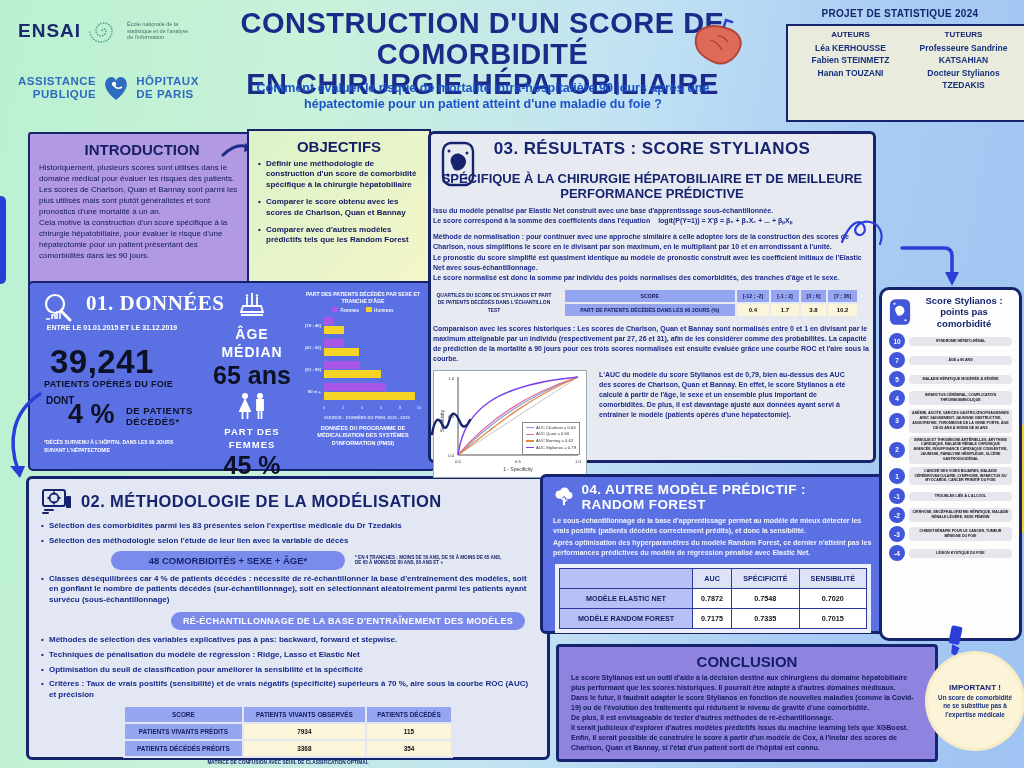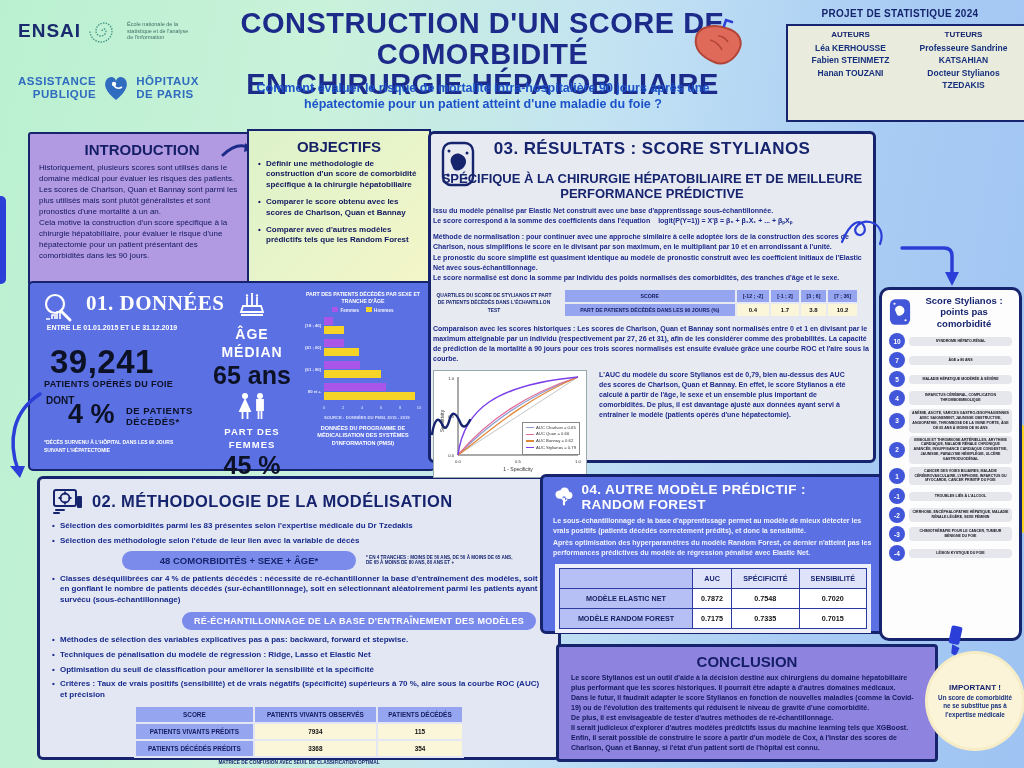--- a/index.html
+++ b/index.html
@@ -266,21 +266,21 @@
       <div class="don-src" style="margin:2px 0 0 26px;">SOURCE : DONNÉES DU PMSI, 2015 - 2019</div>
       <div class="don-src2" style="margin-top:5px;">DONNÉES DU PROGRAMME DE MÉDICALISATION DES SYSTÈMES D'INFORMATION (PMSI)</div>
     </div>
   </div>
 
   <svg class="abs" style="left:6px;top:390px;" width="46" height="98" viewBox="0 0 46 98">
     <path d="M34 4 C6 22 2 52 12 80" fill="none" stroke="#2b3fd8" stroke-width="3.5" stroke-linecap="round"></path>
     <path d="M4 76 L14 88 L19 76 Z" fill="#2b3fd8"></path>
   </svg>
 
-  <div class="abs meth box" style="left:37px;top:476px;width:524px;height:284px;">
+  <div class="abs meth box" style="left:26px;top:476px;width:524px;height:284px;">
     <div style="display:flex;align-items:center;gap:8px;">
       <svg width="32" height="30" viewBox="0 0 32 30">
         <rect x="2" y="4" width="22" height="16" rx="2" fill="none" stroke="#16246e" stroke-width="2"></rect>
         <circle cx="13" cy="12" r="4.5" fill="none" stroke="#16246e" stroke-width="1.8"></circle>
         <path d="M13 5.5 v3 M13 15.5 v3 M6.5 12 h3 M16.5 12 h3" stroke="#16246e" stroke-width="1.8"></path>
         <path d="M4 24 h8 M2 27 h5" stroke="#16246e" stroke-width="2" stroke-linecap="round"></path>
         <rect x="25" y="10" width="5" height="12" rx="1" fill="#16246e"></rect>
       </svg>
       <span class="sec-title">02. MÉTHODOLOGIE DE LA MODÉLISATION</span>
     </div>

